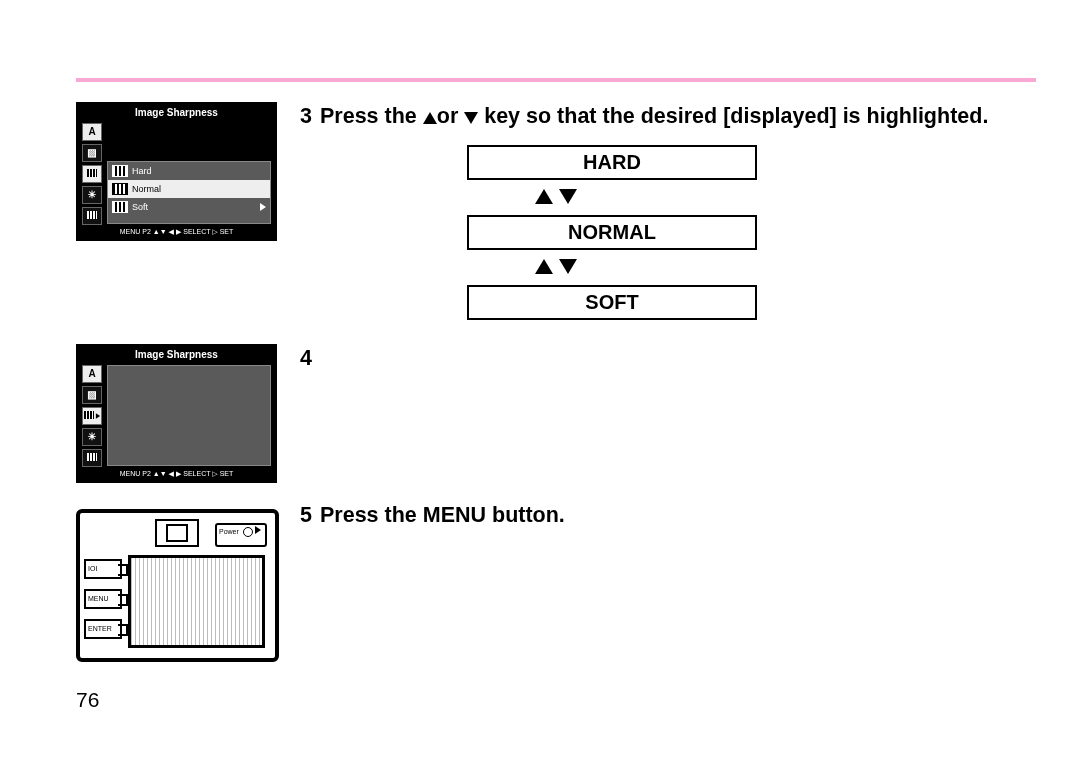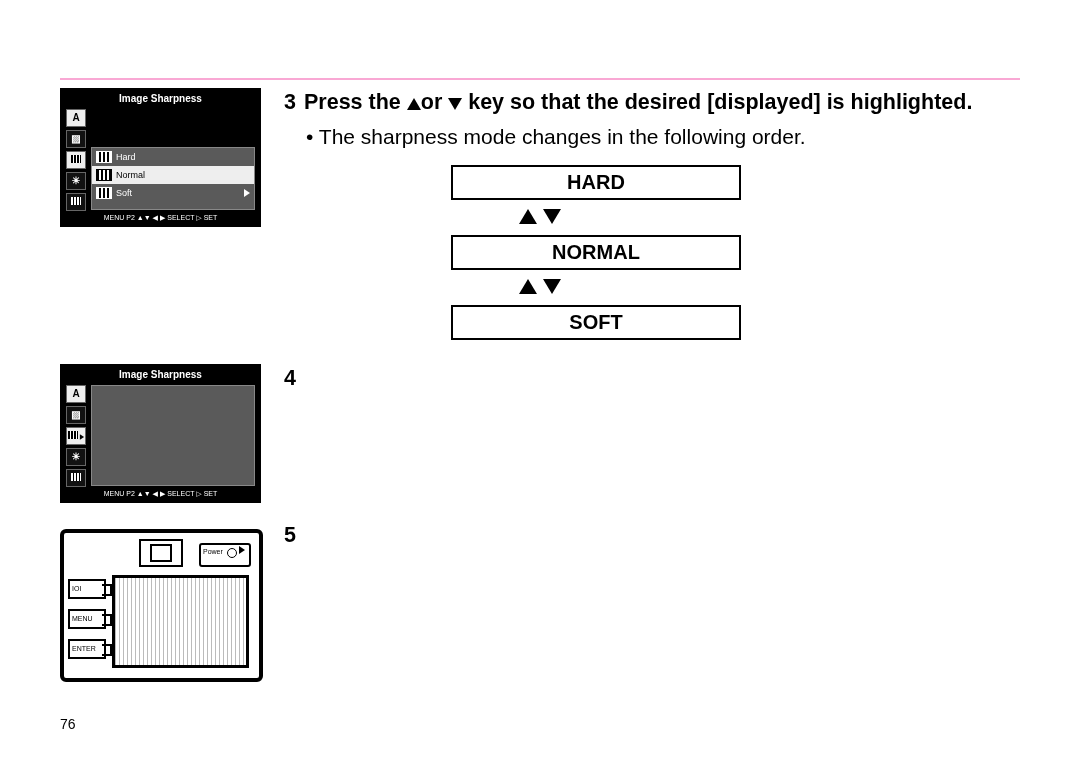--- a/index.html
+++ b/index.html
@@ -6,25 +6,25 @@
     margin: 0;
     padding: 0;
     background: #fff;
     font-family: Arial, Helvetica, sans-serif;
     width: 1080px;
     height: 765px;
     position: relative;
   }
   .page {
     position: absolute;
-    left: 60px;
+    left: 76px;
     top: 78px;
     width: 960px;
-    border-top: 2px solid #f9a8d4;
-    padding-top: 8px;
+    border-top: 4px solid #f9a8d4;
+    padding-top: 20px;
   }
   .left-col {
     float: left;
     width: 210px;
   }
 
   
   .lcd {
     width: 195px;
     height: 133px;
@@ -185,21 +185,21 @@
   .tri-up { display:inline-block;width:0;height:0;border-left:9px solid transparent;border-right:9px solid transparent;border-bottom:15px solid #000;}
   .tri-dn { display:inline-block;width:0;height:0;border-left:9px solid transparent;border-right:9px solid transparent;border-top:15px solid #000;margin-left:6px;}
   .tri-up-s { display:inline-block;width:0;height:0;border-left:7px solid transparent;border-right:7px solid transparent;border-bottom:12px solid #000;vertical-align:-1px;}
   .tri-dn-s { display:inline-block;width:0;height:0;border-left:7px solid transparent;border-right:7px solid transparent;border-top:12px solid #000;vertical-align:-1px;}
   .tri-rt-s { display:inline-block;width:0;height:0;border-top:8px solid transparent;border-bottom:8px solid transparent;border-left:13px solid #000;vertical-align:-2px;}
 
   .pagenum {
     position: absolute;
     left: 0;
     bottom: -40px;
-    font-size: 14px;
+    font-size: 21px;
   }
 
   .row { display:flex; gap:14px; align-items:flex-start; margin-bottom:10px;}
   .row .rcol { flex:1; }
 </style>
 </head>
 <body>
 
 <div class="page">
 
@@ -234,21 +234,20 @@
     </div>
     <div class="rcol">
       <div class="step">
         <div class="step-head">
           <span class="num">3</span>
           <span>
             <span>Press the </span><span class="tri-up-s"></span><span>or </span><span class="tri-dn-s"></span><span> key so that the desired [displayed] is highlighted.</span>
           </span>
         </div>
         <div class="step-body">
-          <div class="bullet">The sharpness mode changes in the following order.</div>
           <div class="option-stack">
             <div class="obox">HARD</div>
             <div class="arrows"><span class="tri-up"></span><span class="tri-dn"></span></div>
             <div class="obox">NORMAL</div>
             <div class="arrows"><span class="tri-up"></span><span class="tri-dn"></span></div>
             <div class="obox">SOFT</div>
           </div>
         </div>
       </div>
     </div>
@@ -288,19 +287,20 @@
           <div class="btn">MENU</div>
           <div class="btn">ENTER</div>
         </div>
         <div class="screen"></div>
       </div>
     </div>
     <div class="rcol">
       <div class="step">
         <div class="step-head">
           <span class="num">5</span>
+          <span>Press the MENU button.</span>
         </div>
       </div>
     </div>
   </div>
 
   <div class="pagenum">76</div>
 </div>
 
 </body></html>

